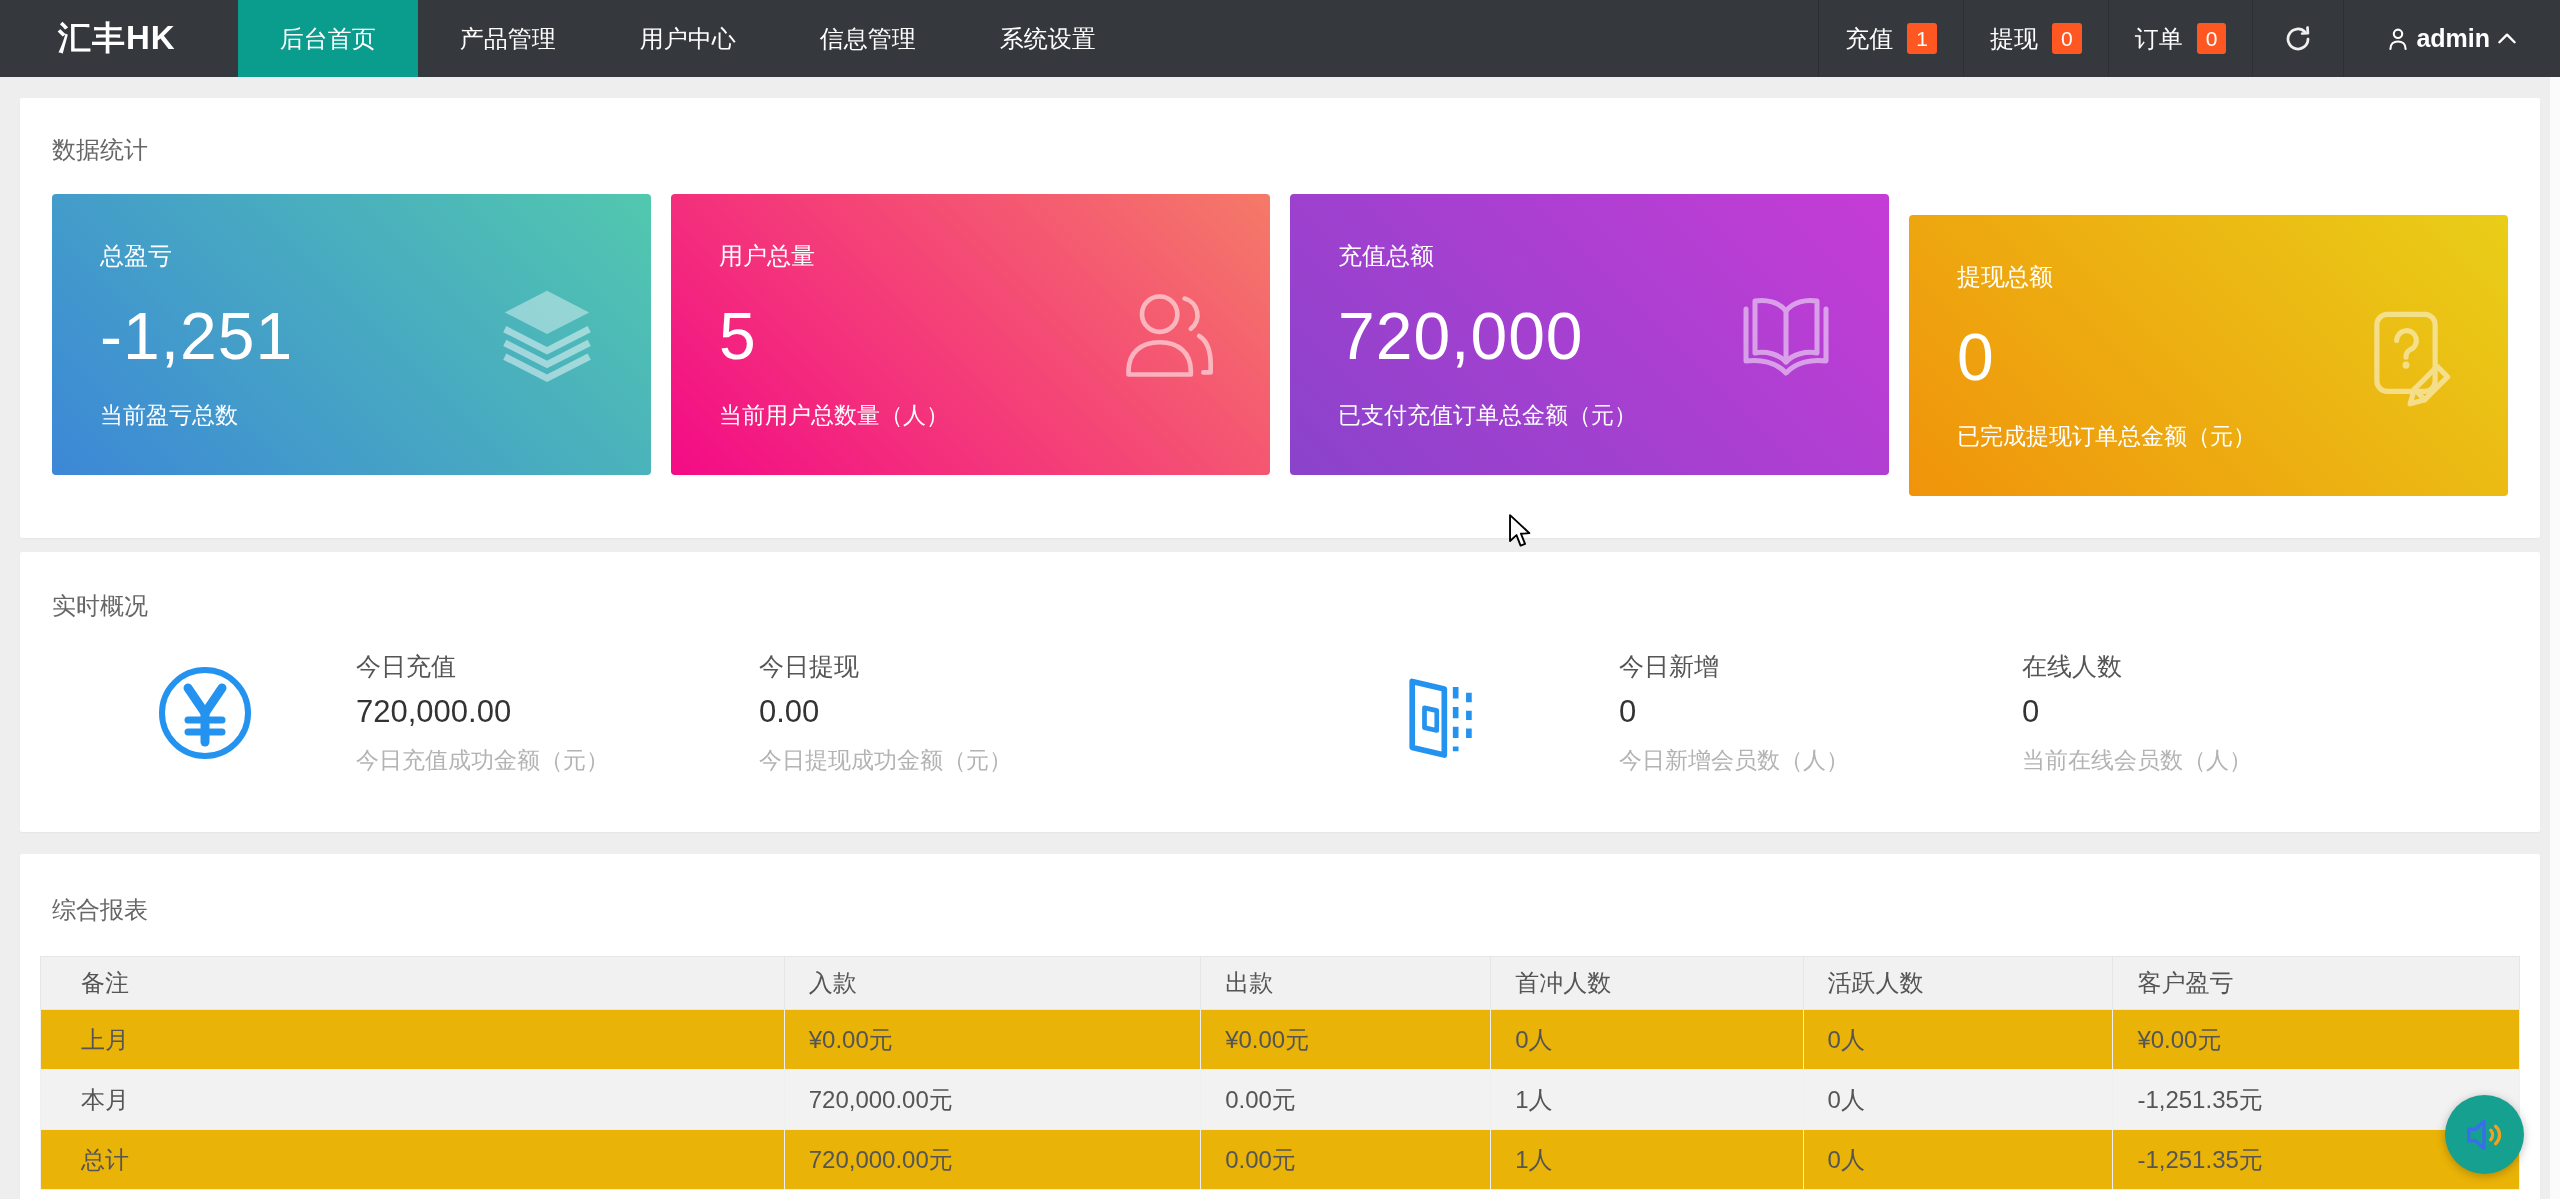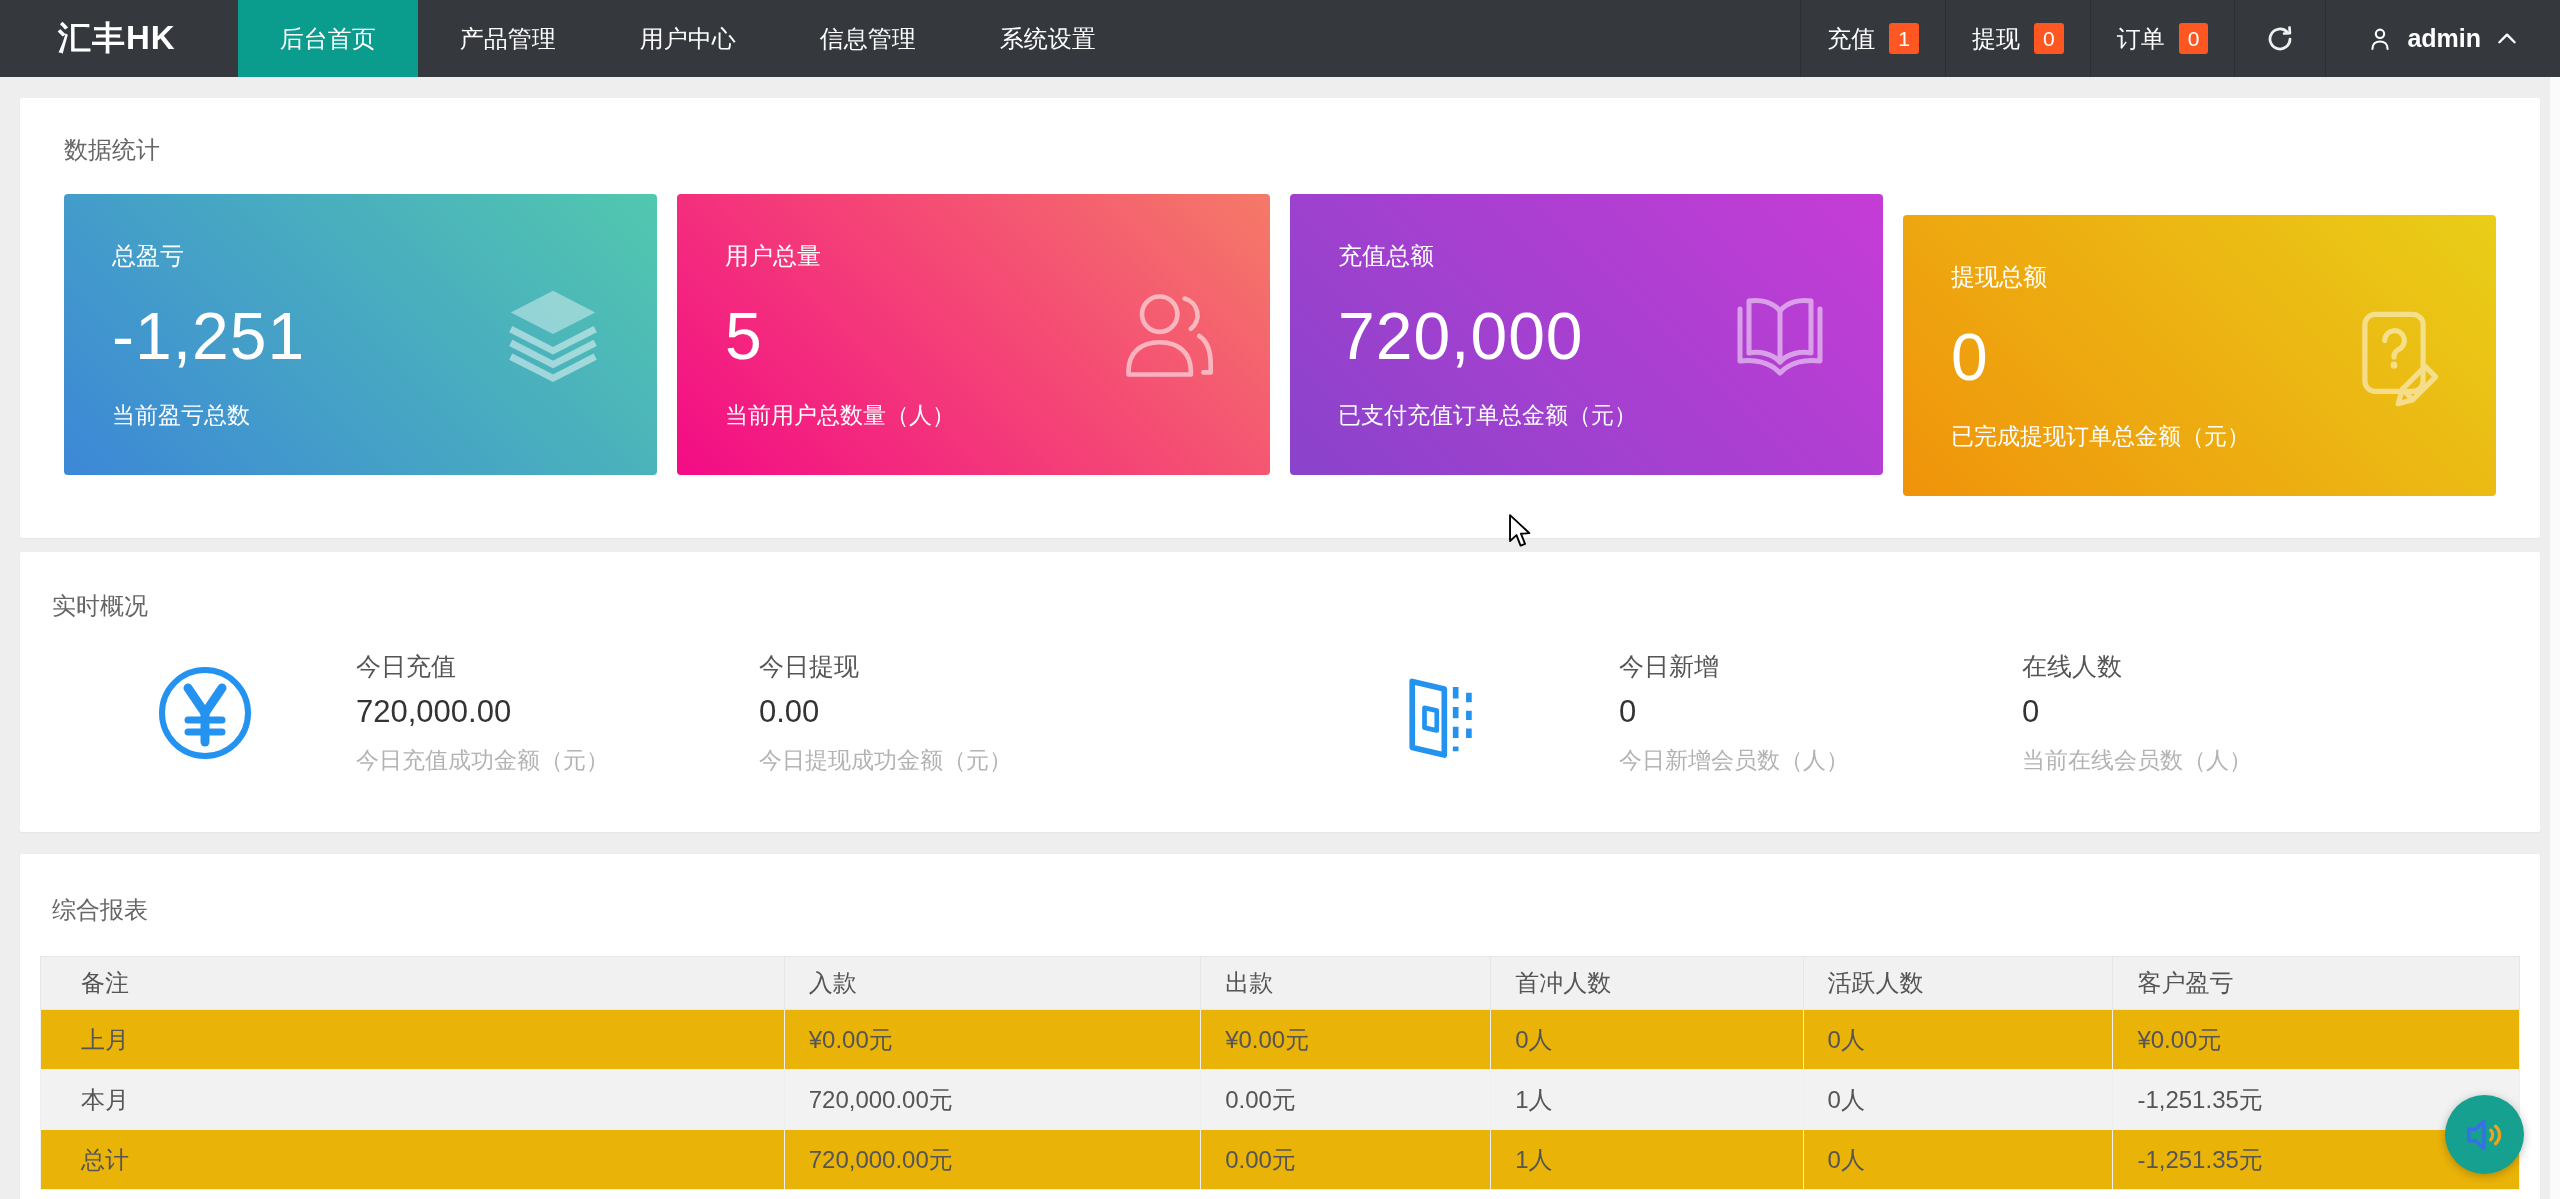--- a/index.html
+++ b/index.html
@@ -13,25 +13,25 @@
   .nav{height:77px;background:#35393d;color:#fff;display:flex;align-items:stretch;}
   .logo{display:flex;align-items:center;padding:0 62px 0 58px;font-size:33px;font-weight:bold;letter-spacing:1px;}
   .menu{display:flex;align-items:stretch;}
   .menu-item{display:flex;align-items:center;padding:0 42px;font-size:24px;cursor:pointer;}
   .menu-item.active{background:#0a9c8c;}
   .nav-right{margin-left:auto;display:flex;align-items:stretch;}
   .nav-cell{display:flex;align-items:center;border-left:1px solid #2c3034;}
   .quick{gap:14px;padding:0 26px;font-size:24px;}
   .badge{background:#ff5722;color:#fff;font-size:21px;line-height:1;padding:5px 9px;border-radius:3px;}
   .refresh{padding:0 30px;}
-  .user{gap:13px;padding:0 40px;font-size:25px;font-weight:bold;}
+  .user{gap:4px;padding:0 40px;font-size:25px;font-weight:bold;}
   
   .panel{background:#fff;margin:0 20px;border-radius:2px;box-shadow:0 1px 2px rgba(0,0,0,.04);box-sizing:border-box;}
   .panel-title{font-size:24px;color:#666;}
-  #panel-stats{margin-top:21px;padding:36px 44px 42px;}
+  #panel-stats{margin-top:21px;padding:36px 32px 42px;}
   .cards{display:flex;gap:20px;margin-top:28px;}
   .card{flex:1;height:281px;border-radius:4px;position:relative;color:#fff;
         padding:46px 48px 44px;box-sizing:border-box;display:flex;flex-direction:column;justify-content:space-between;}
   .card-0{background:linear-gradient(45deg,#3c87d7 0%,#52c8ae 100%);}
   .card-1{background:linear-gradient(45deg,#f30b86 0%,#f57a68 100%);}
   .card-2{background:linear-gradient(45deg,#8a43cb 0%,#c53cd6 100%);}
   .card-3{background:linear-gradient(45deg,#f0930b 0%,#e9ce18 100%);margin-top:21px;}
   .card-label{font-size:24px;}
   .card-value{font-size:66px;line-height:1;letter-spacing:1px;}
   .card-desc{font-size:23px;}

